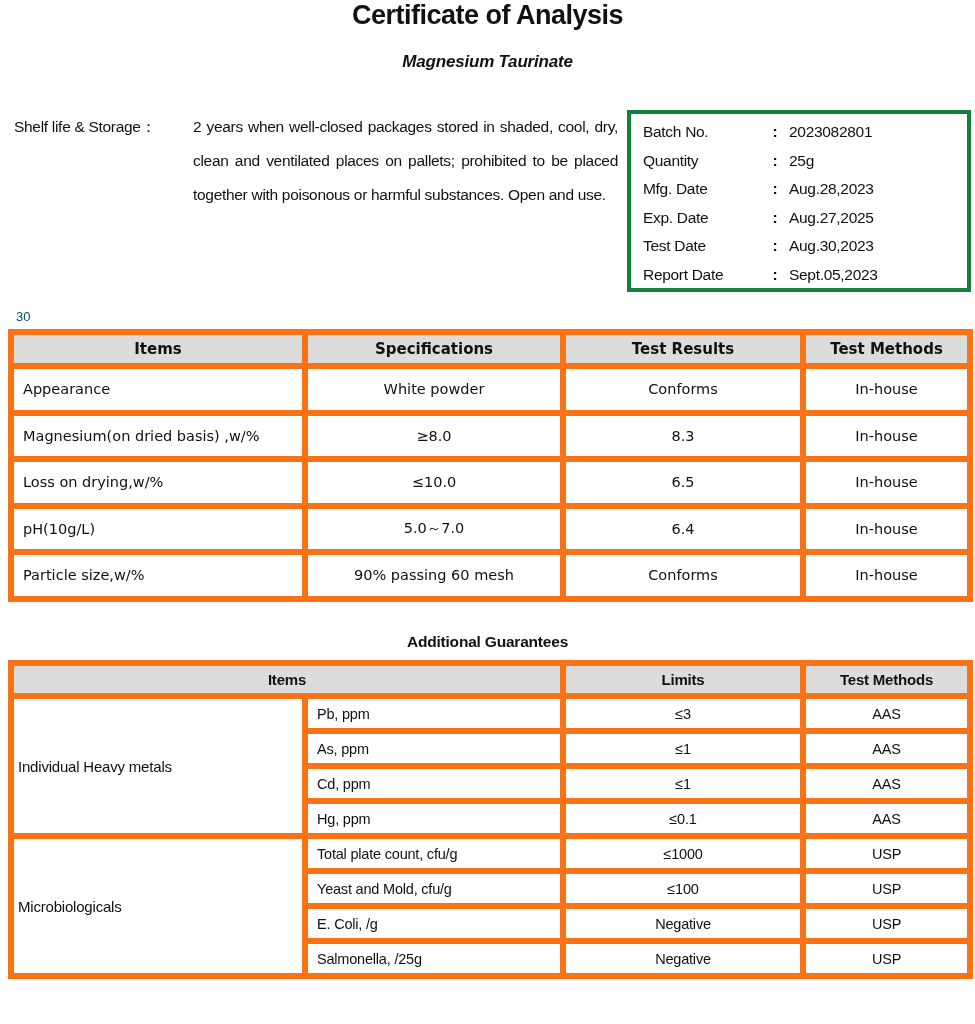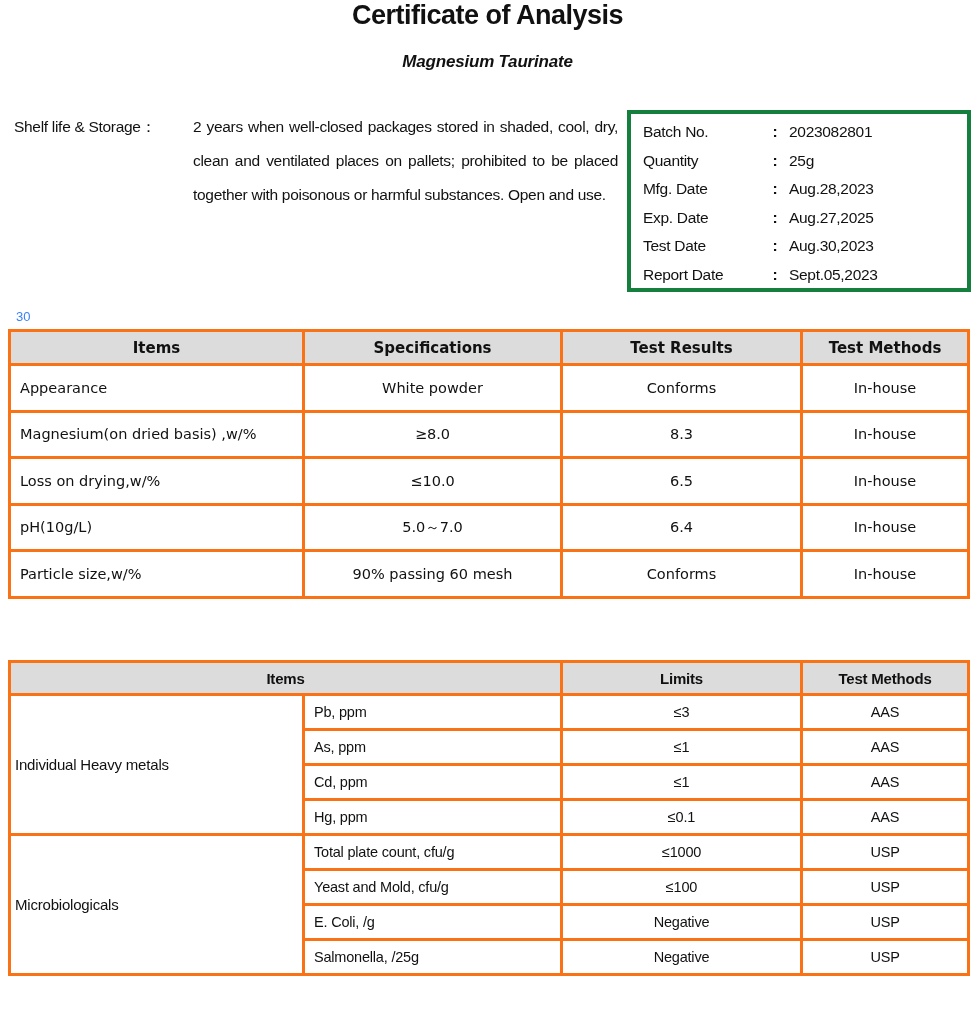--- a/index.html
+++ b/index.html
@@ -49,34 +49,34 @@
   }
   .batch-row {
     display: grid; grid-template-columns: 118px 28px 1fr;
     line-height: 28.6px;
   }
   .batch-sep { text-align: center; font-weight: bold; }
 
   
   .page-note {
     position: absolute; top: 309px; left: 16px;
-    font-size: 13px; color: #3b82f6;
+    font-size: 13px; color: #0c4a6e;
   }
 
   
   table {
     border-collapse: collapse;
     table-layout: fixed;
     position: absolute;
     left: 8px;
     width: 959px;
     border: 2px solid #1a1a1a;
   }
   th, td {
-    border: 3px solid #f97316;
+    border: 6px solid #f97316;
     vertical-align: middle;
     text-align: center;
     overflow: hidden;
   }
   th {
     background: #dcdcdc;
     font-weight: bold;
     border-bottom-width: 2px;
   }
 
@@ -197,20 +197,21 @@
     </tr>
     <tr>
       <td class="c-item">Particle size,w/%</td>
       <td>90% passing 60 mesh</td>
       <td>Conforms</td>
       <td>In-house</td>
     </tr>
   </tbody>
     </table>
 
+  <div class="ag-heading">Additional Guarantees</div>
 
   <table class="guar-table">
     <colgroup>
         <col style="width:294px">
         <col style="width:258px">
         <col style="width:240px">
         <col style="width:167px">
       </colgroup>
     <tbody>
         <tr>

